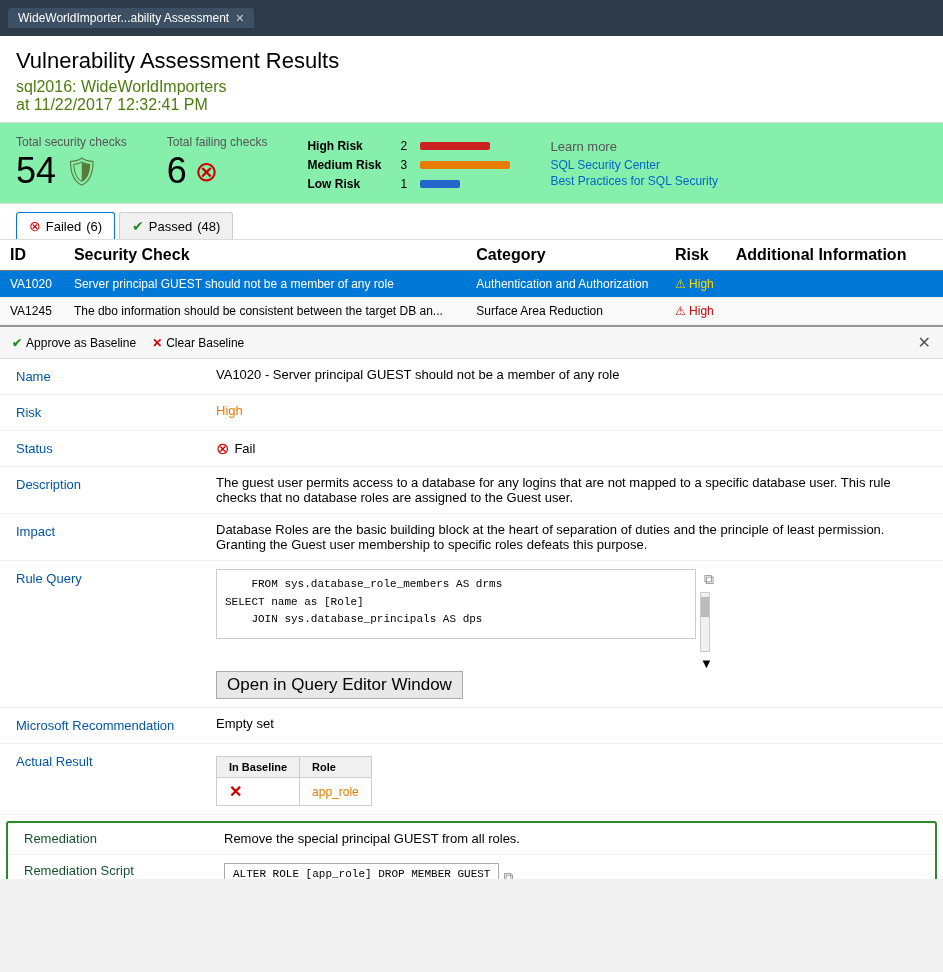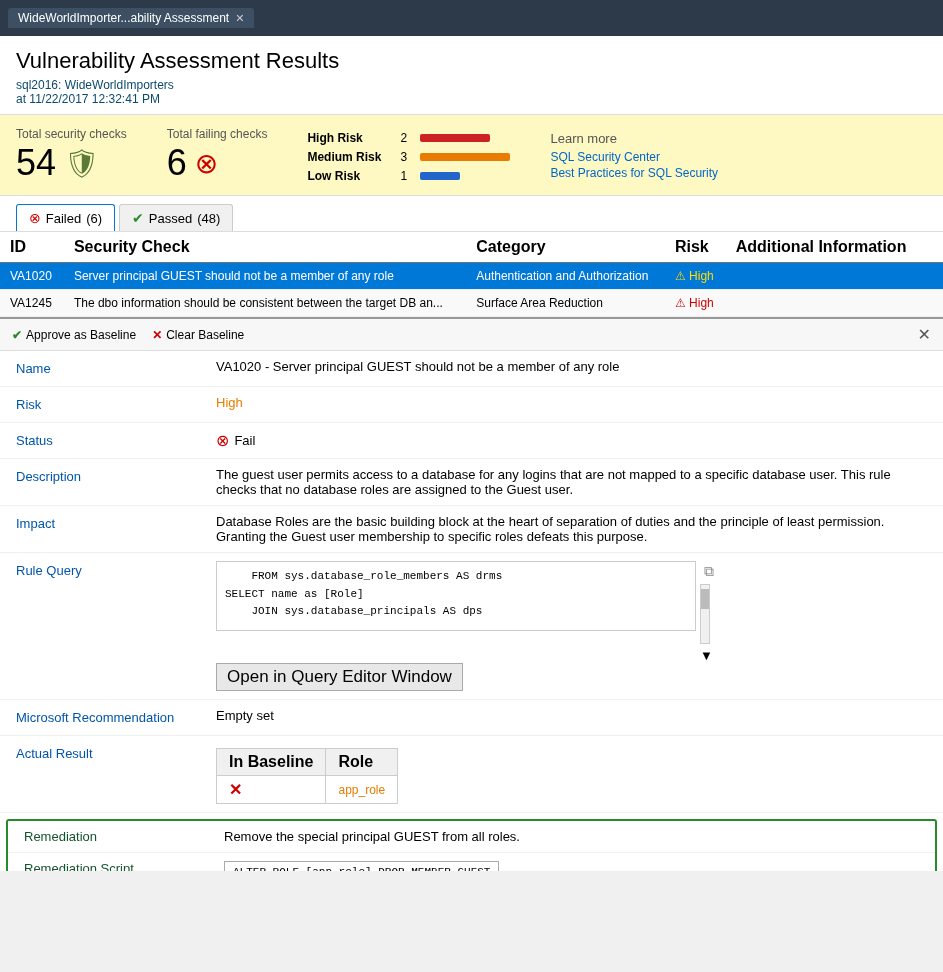--- a/index.html
+++ b/index.html
@@ -36,27 +36,27 @@
       padding: 12px 16px 8px;
       border-bottom: 1px solid #ddd;
     }
     .page-title {
       font-size: 22px;
       font-weight: 300;
       color: #000;
       margin-bottom: 4px;
     }
     .db-info {
-      font-size: 12px;
-      color: #0c4a6e;
+      font-size: 16px;
+      color: #4d7c0f;
     }
 
     
     .stats-bar {
-      background: #fef9c3;
+      background: #86efac;
       border-bottom: 1px solid #ddd;
       padding: 12px 16px;
       display: flex;
       align-items: flex-start;
       gap: 40px;
     }
     .stat-block { display: flex; flex-direction: column; }
     .stat-label { font-size: 12px; color: #555; margin-bottom: 4px; }
     .stat-value-row { display: flex; align-items: center; gap: 8px; }
     .stat-number { font-size: 36px; font-weight: 300; color: #000; line-height: 1; }
@@ -211,21 +211,21 @@
 
     
     .result-table {
       border-collapse: collapse;
       margin-top: 4px;
     }
     .result-table th {
       background: #f0f0f0;
       border: 1px solid #ccc;
       padding: 4px 12px;
-      font-size: 16px;
+      font-size: 11px;
       text-align: left;
     }
     .result-table td {
       border: 1px solid #ccc;
       padding: 4px 12px;
       font-size: 12px;
     }
     .result-baseline-x { color: #cc0000; font-weight: bold; font-size: 16px; }
     .result-role-val { color: #e87c00; }
 

